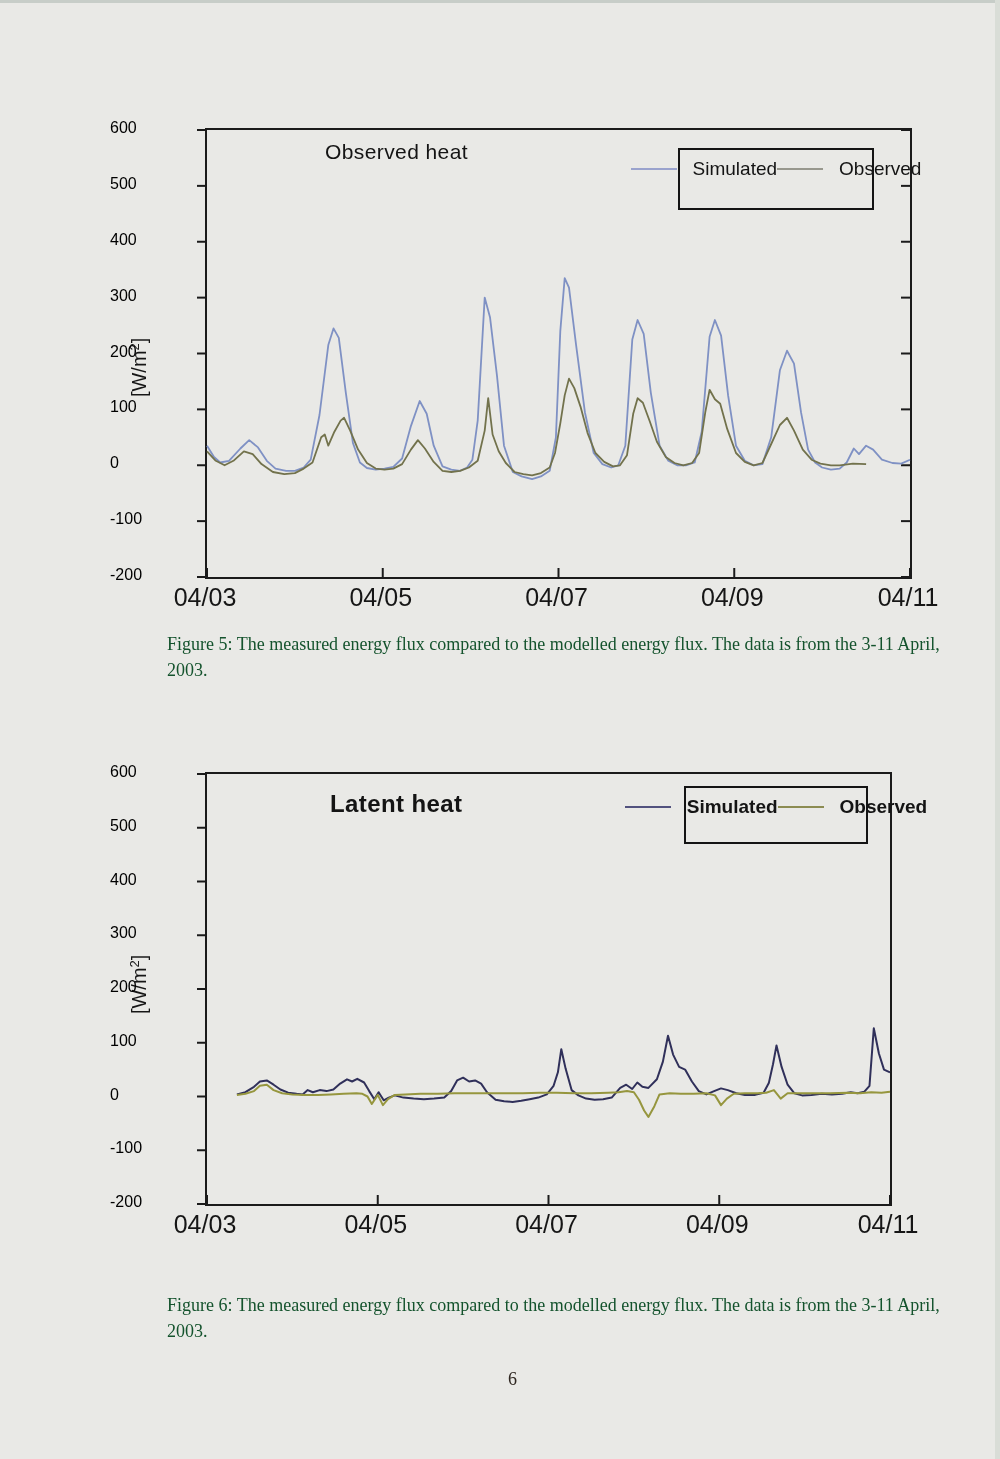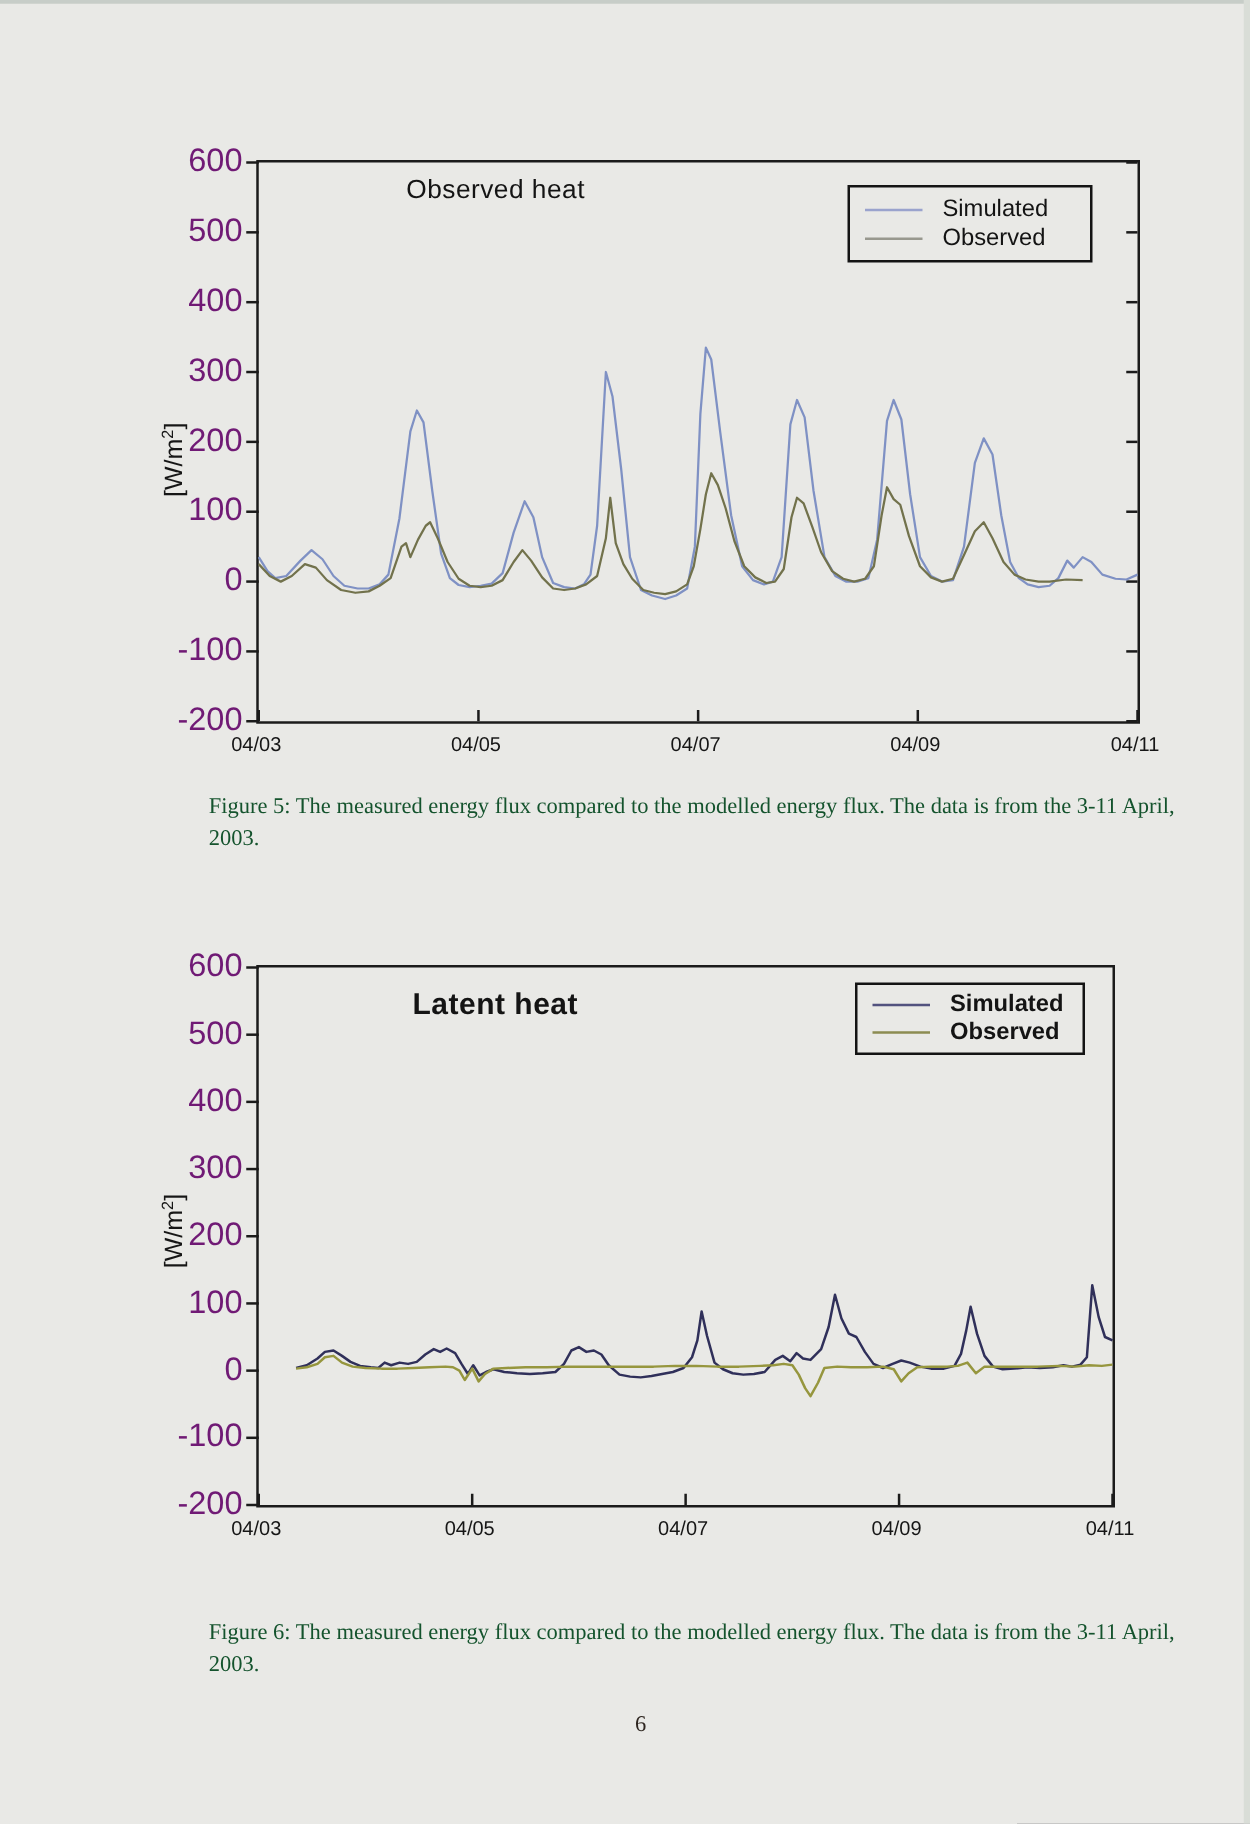--- a/index.html
+++ b/index.html
@@ -6,29 +6,29 @@
   .page{position:relative;width:1000px;height:1459px;background:#e9e9e6;overflow:hidden;
         font-family:"Liberation Sans",sans-serif;}
   .scan-top{position:absolute;top:0;left:0;right:0;height:3px;background:#c7cdc8;}
   .scan-right{position:absolute;top:0;right:0;bottom:0;width:5px;background:#d9ddd7;}
   .chart{position:absolute;}
   .plot{position:absolute;border:2px solid #1b1b1b;}
   .plot svg{position:absolute;left:0;top:0;overflow:visible;}
   .chart-title{position:absolute;font-size:21px;color:#141414;letter-spacing:.4px;}
   .w500{font-weight:500;} .w700{font-weight:700;}
   .legend{position:absolute;border:2px solid #141414;box-sizing:border-box;
-          display:flex;flex-direction:column;justify-content:center;padding:6px 12px;}
+          display:flex;flex-direction:row;justify-content:center;padding:6px 12px;}
   .legend-row{display:flex;align-items:center;height:26px;}
   .legend-line{height:2px;width:46px;margin-right:16px;}
   .legend-label{font-size:19px;color:#141414;}
   .yunit{position:absolute;font-size:20px;font-weight:500;color:#161616;white-space:nowrap;
          width:90px;text-align:center;transform:rotate(-90deg);}
   .yunit sup{font-size:13px;}
-  .ytick{position:absolute;left:0;text-align:right;font-size:26px;color:#701a75;line-height:24px;}
-  .xtick{position:absolute;width:92px;text-align:center;font-size:16px;color:#161616;line-height:24px;}
+  .ytick{position:absolute;left:0;text-align:left;font-size:16px;color:#000000;line-height:24px;}
+  .xtick{position:absolute;width:92px;text-align:center;font-size:25px;color:#161616;line-height:24px;}
   .caption{position:absolute;left:167px;width:800px;font-family:"Liberation Serif",serif;
            font-size:18px;line-height:1.42;color:#14532d;}
   .pagenum{position:absolute;left:508px;top:1369px;font-family:"Liberation Serif",serif;
            font-size:18px;color:#2e2620;}
 </style>
 </head>
 <body>
 
 <div class="page">
   <div class="scan-top"></div>

